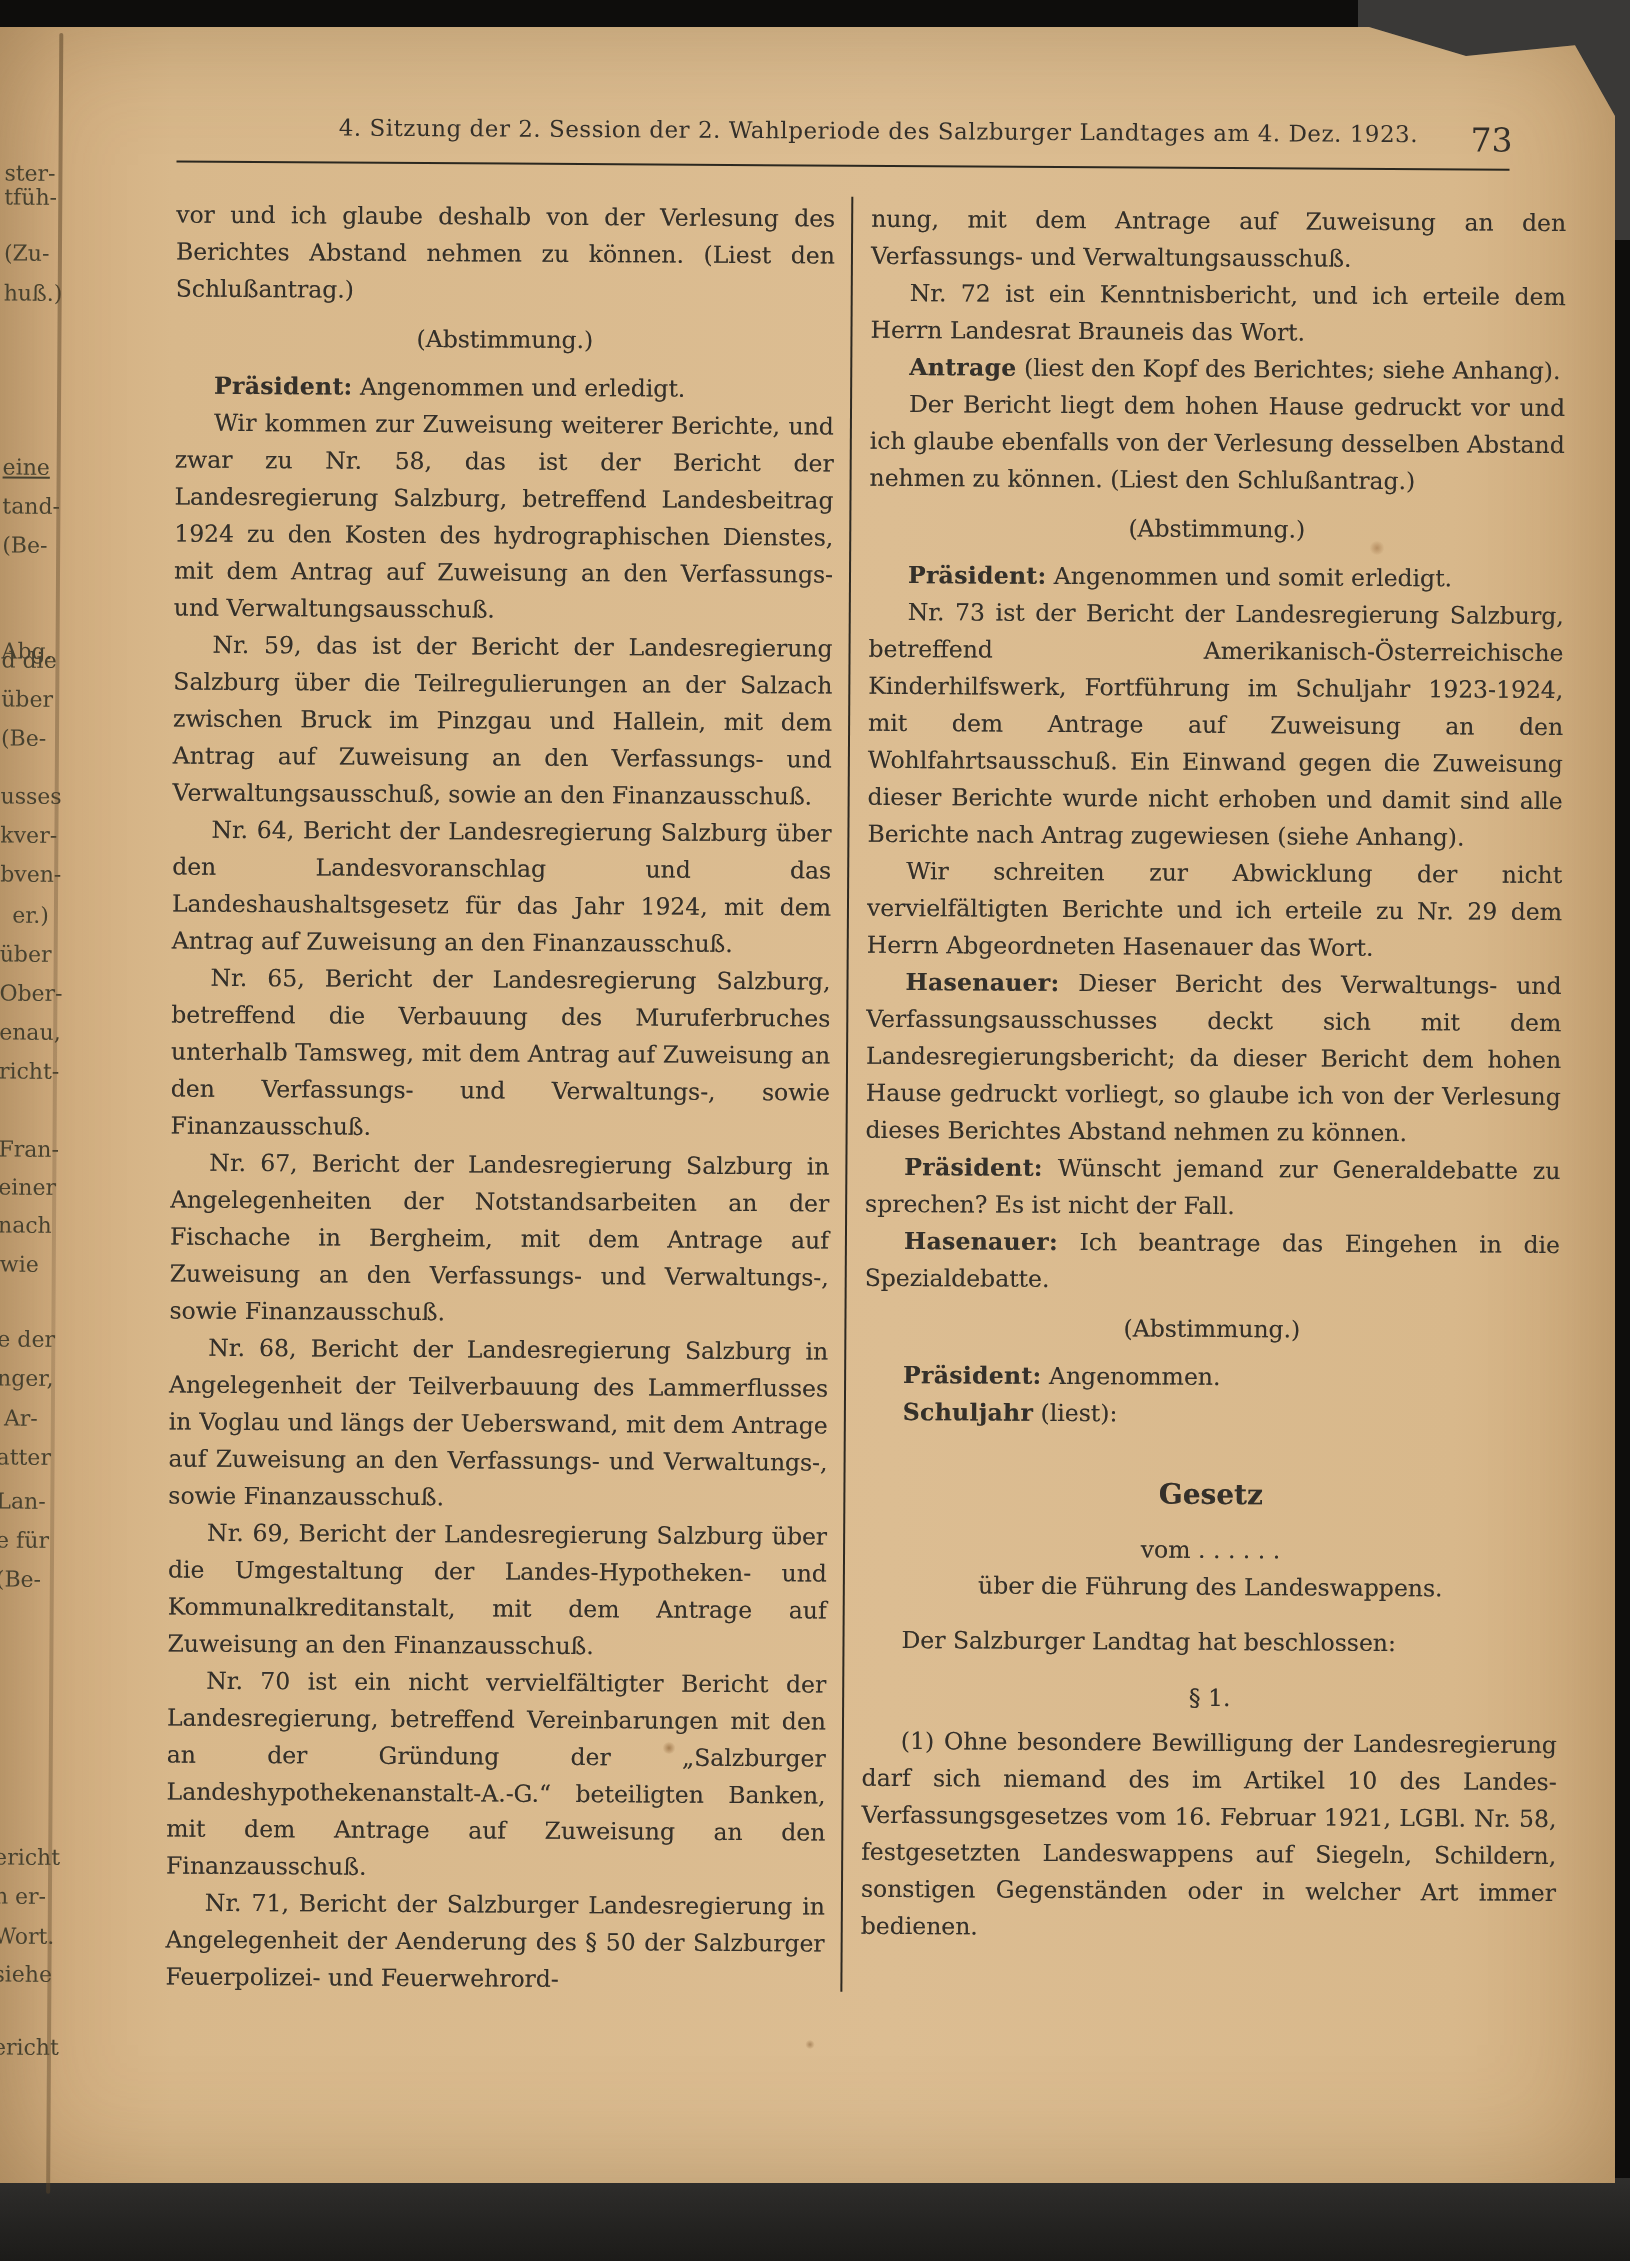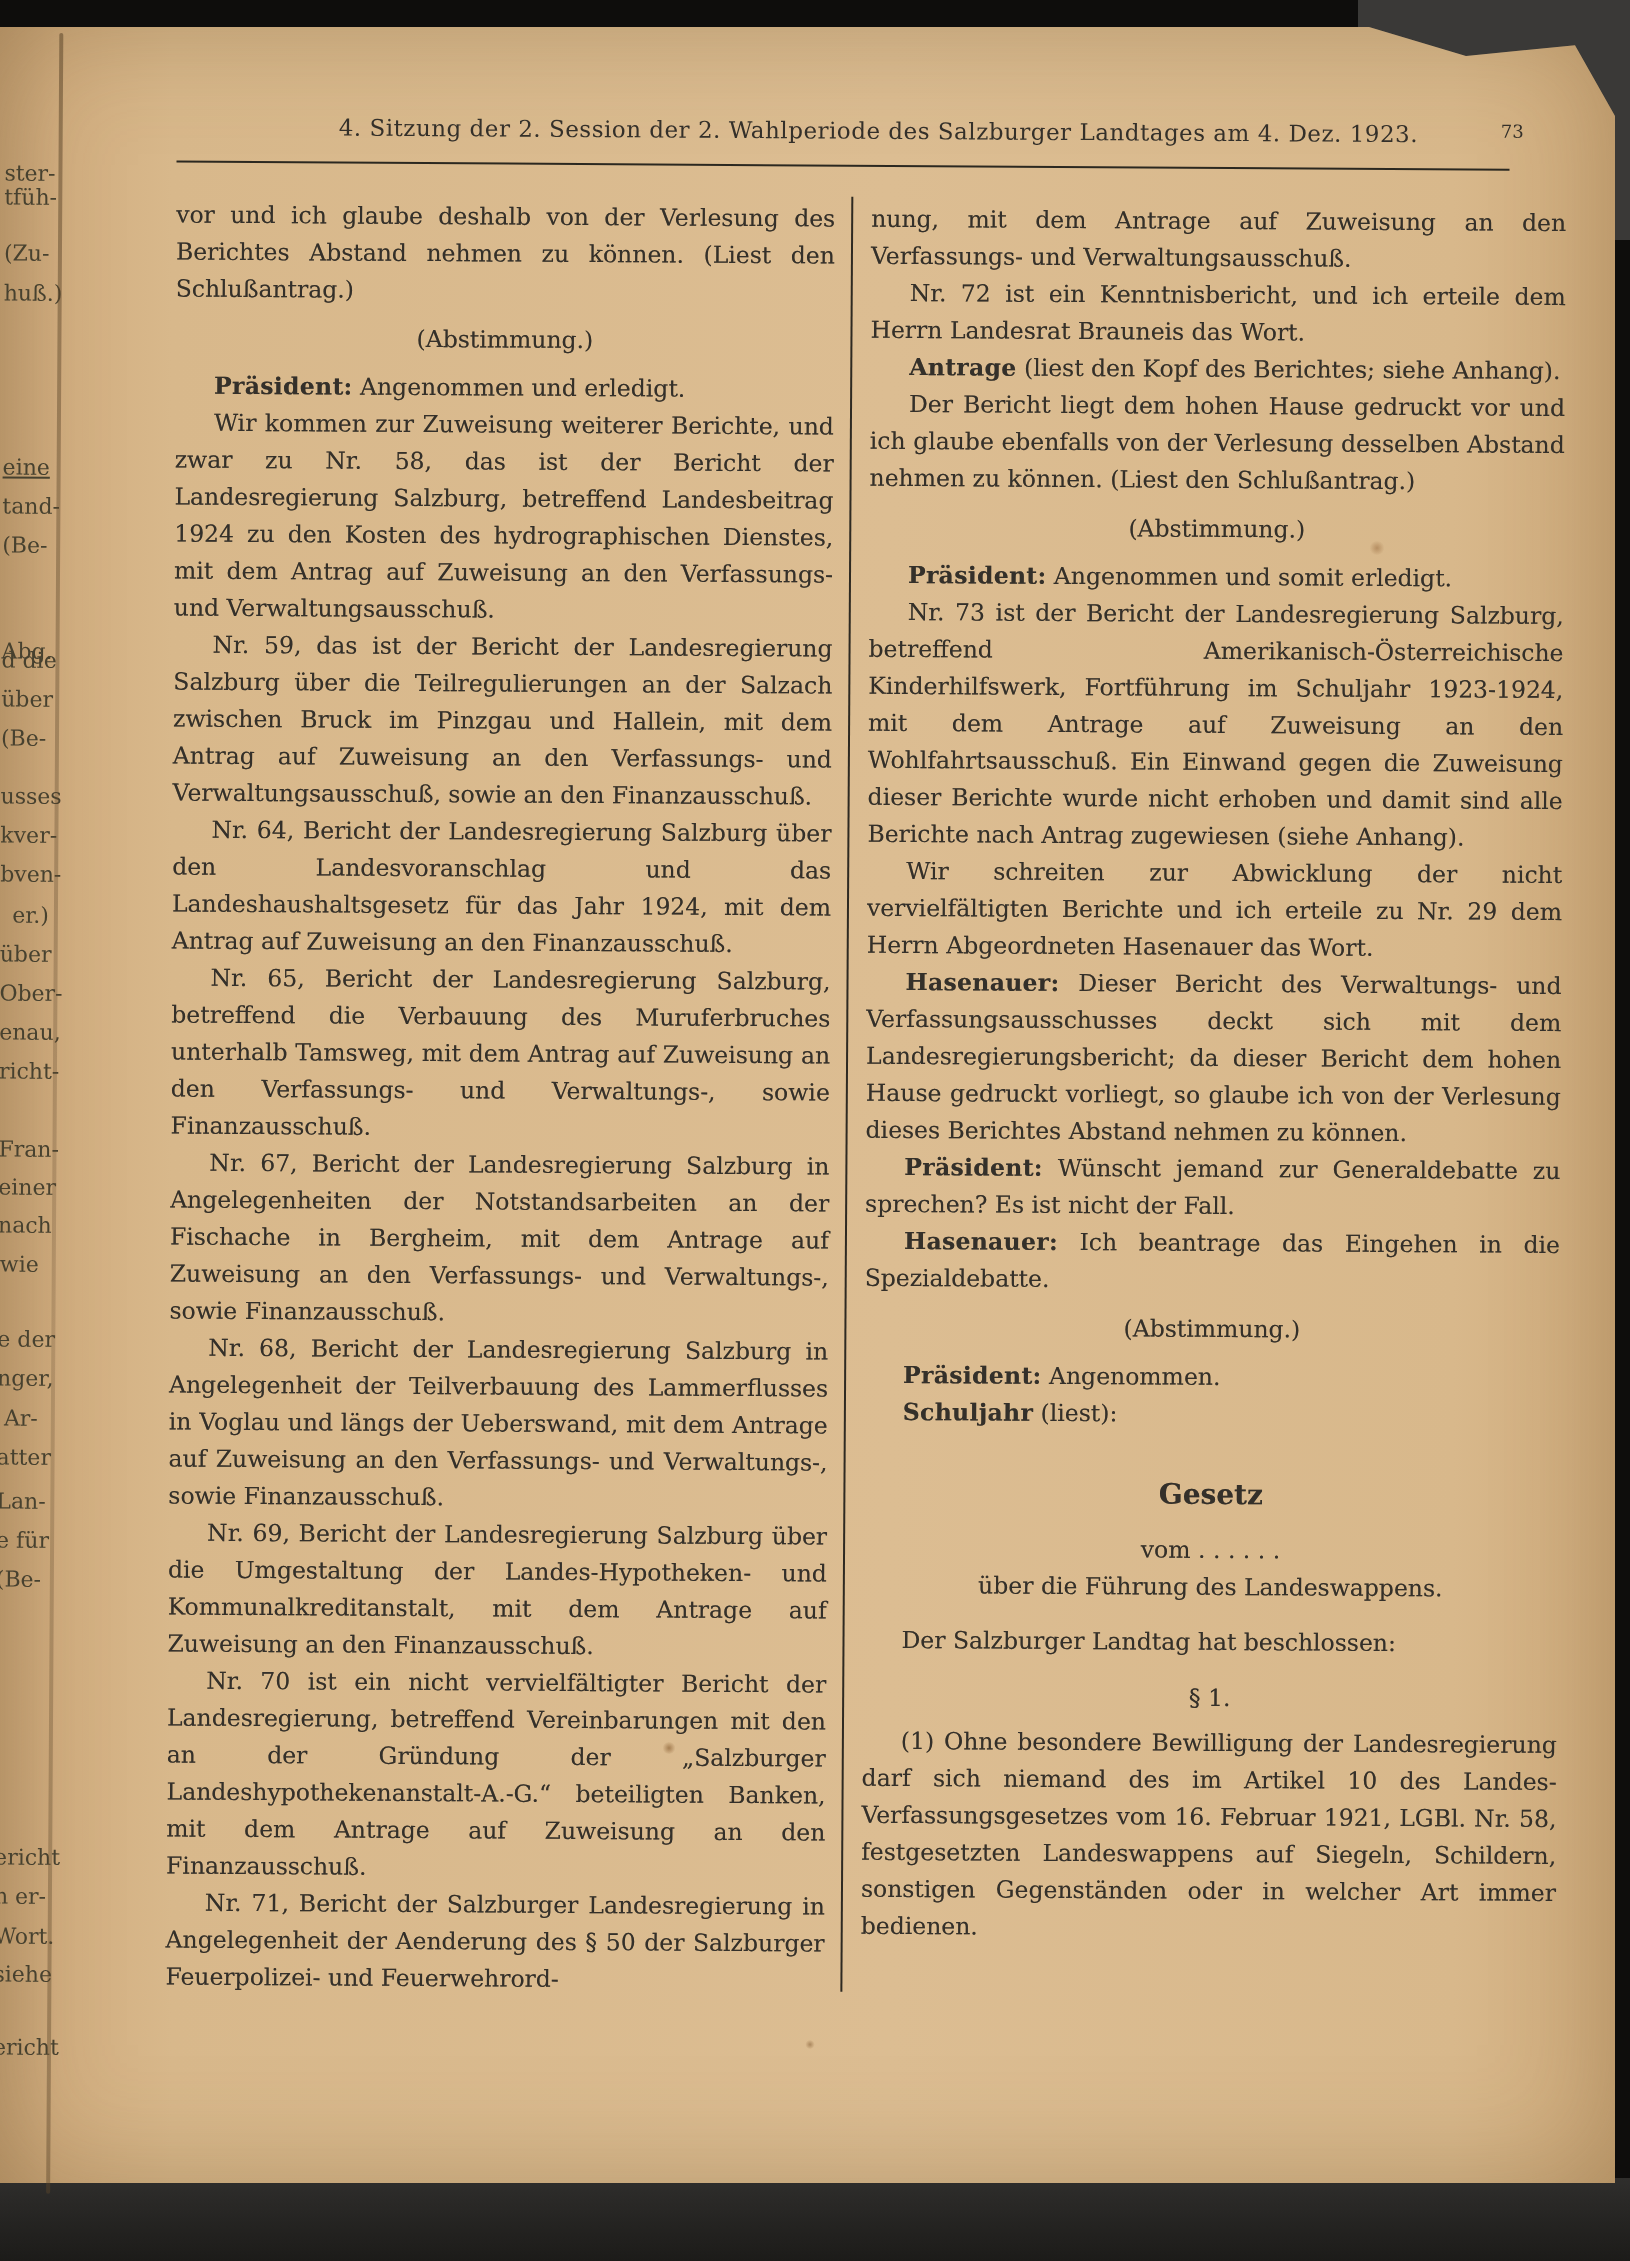--- a/index.html
+++ b/index.html
@@ -23,21 +23,21 @@
   .content{position:absolute;inset:0;color:#34302a;transform:rotate(0.35deg);transform-origin:45% 40%;}
   
   .fragment{position:absolute;left:0;width:41px;text-align:right;font-size:22px;line-height:1.05;
             color:#47412f;white-space:nowrap;overflow:visible;}
   .crease{position:absolute;left:54px;top:37px;bottom:63px;width:4.2px;
           background:linear-gradient(180deg,rgba(92,70,42,.55),rgba(92,70,42,.22) 60%,rgba(92,70,42,.45));
           border-radius:2.1px;}
   
   .title{position:absolute;top:117px;left:334px;width:1034px;text-align:center;
          font-size:23px;letter-spacing:0.5px;white-space:nowrap;}
-  .pageno{position:absolute;top:116px;right:111px;font-size:18px;}
+  .pageno{position:absolute;top:116px;right:122px;font-size:33px;}
   .rule{position:absolute;top:164px;left:172px;width:1333px;height:2.1px;background:#2b2820;}
   
   .col{position:absolute;top:200px;font-size:23.5px;line-height:37px;text-align:justify;
        text-shadow:0 0 0.5px rgba(45,38,26,.45);}
   .col.left{left:172px;width:659px;}
   .col.right{left:867px;width:695px;}
   .divider{position:absolute;left:847px;top:196px;height:1795px;width:1.6px;background:#2e2a22;}
   
   .block.para{text-indent:39px;}
   .block.para.noindent{text-indent:0;}

